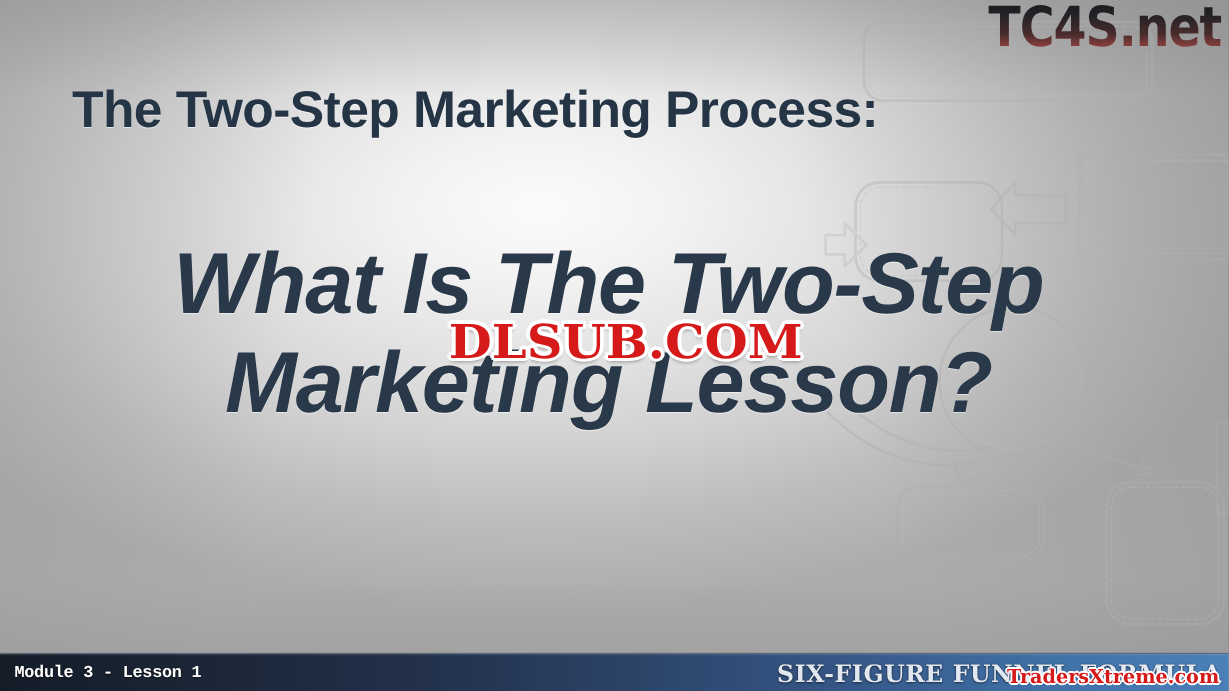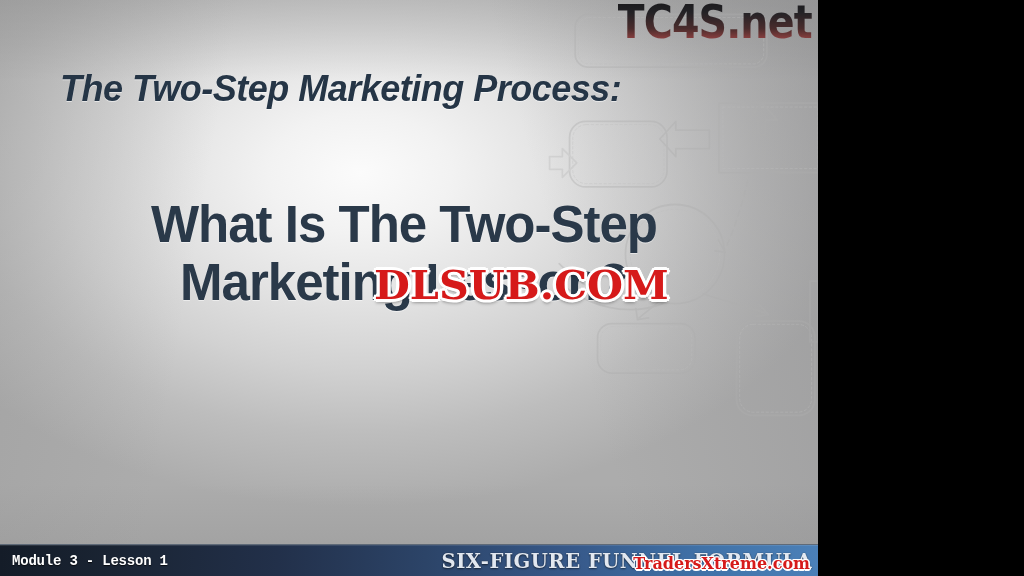--- a/index.html
+++ b/index.html
@@ -2,21 +2,21 @@
 <html><head>
 <meta charset="utf-8">
 <style>
   html, body {
     margin: 0;
     padding: 0;
     background: #000;
   }
   #slide {
     position: relative;
-    width: 818px;
+    width: 1024px;
     height: 576px;
     overflow: hidden;
     font-family: "Liberation Sans", sans-serif;
     background: #c0c0c0;
   }
 
   
   .bg-base {
     position: absolute;
     inset: 0;
@@ -59,35 +59,35 @@
     -webkit-text-fill-color: transparent;
     text-shadow: none;
     white-space: nowrap;
   }
 
   
   #title-line {
     position: absolute;
     left: 60px;
     top: 68px;
-    font-size: 36px;
+    font-size: 43px;
     font-weight: bold;
     color: #253546;
     letter-spacing: -0.5px;
     white-space: nowrap;
     text-shadow: 0 1px 0 rgba(255,255,255,0.55);
-    font-style: italic;
   }
   #question-block {
     position: absolute;
     left: 0;
     right: 0;
     top: 196px;
     text-align: center;
-    font-size: 51px;
+    font-size: 72px;
+    font-style: italic;
     font-weight: bold;
     color: #2a3949;
     line-height: 1.14;
     letter-spacing: -1px;
     padding: 0 70px 0 60px;
     text-shadow: 0 1px 0 rgba(255,255,255,0.5);
   }
   #question-block .ql { display: block; }
 
   

